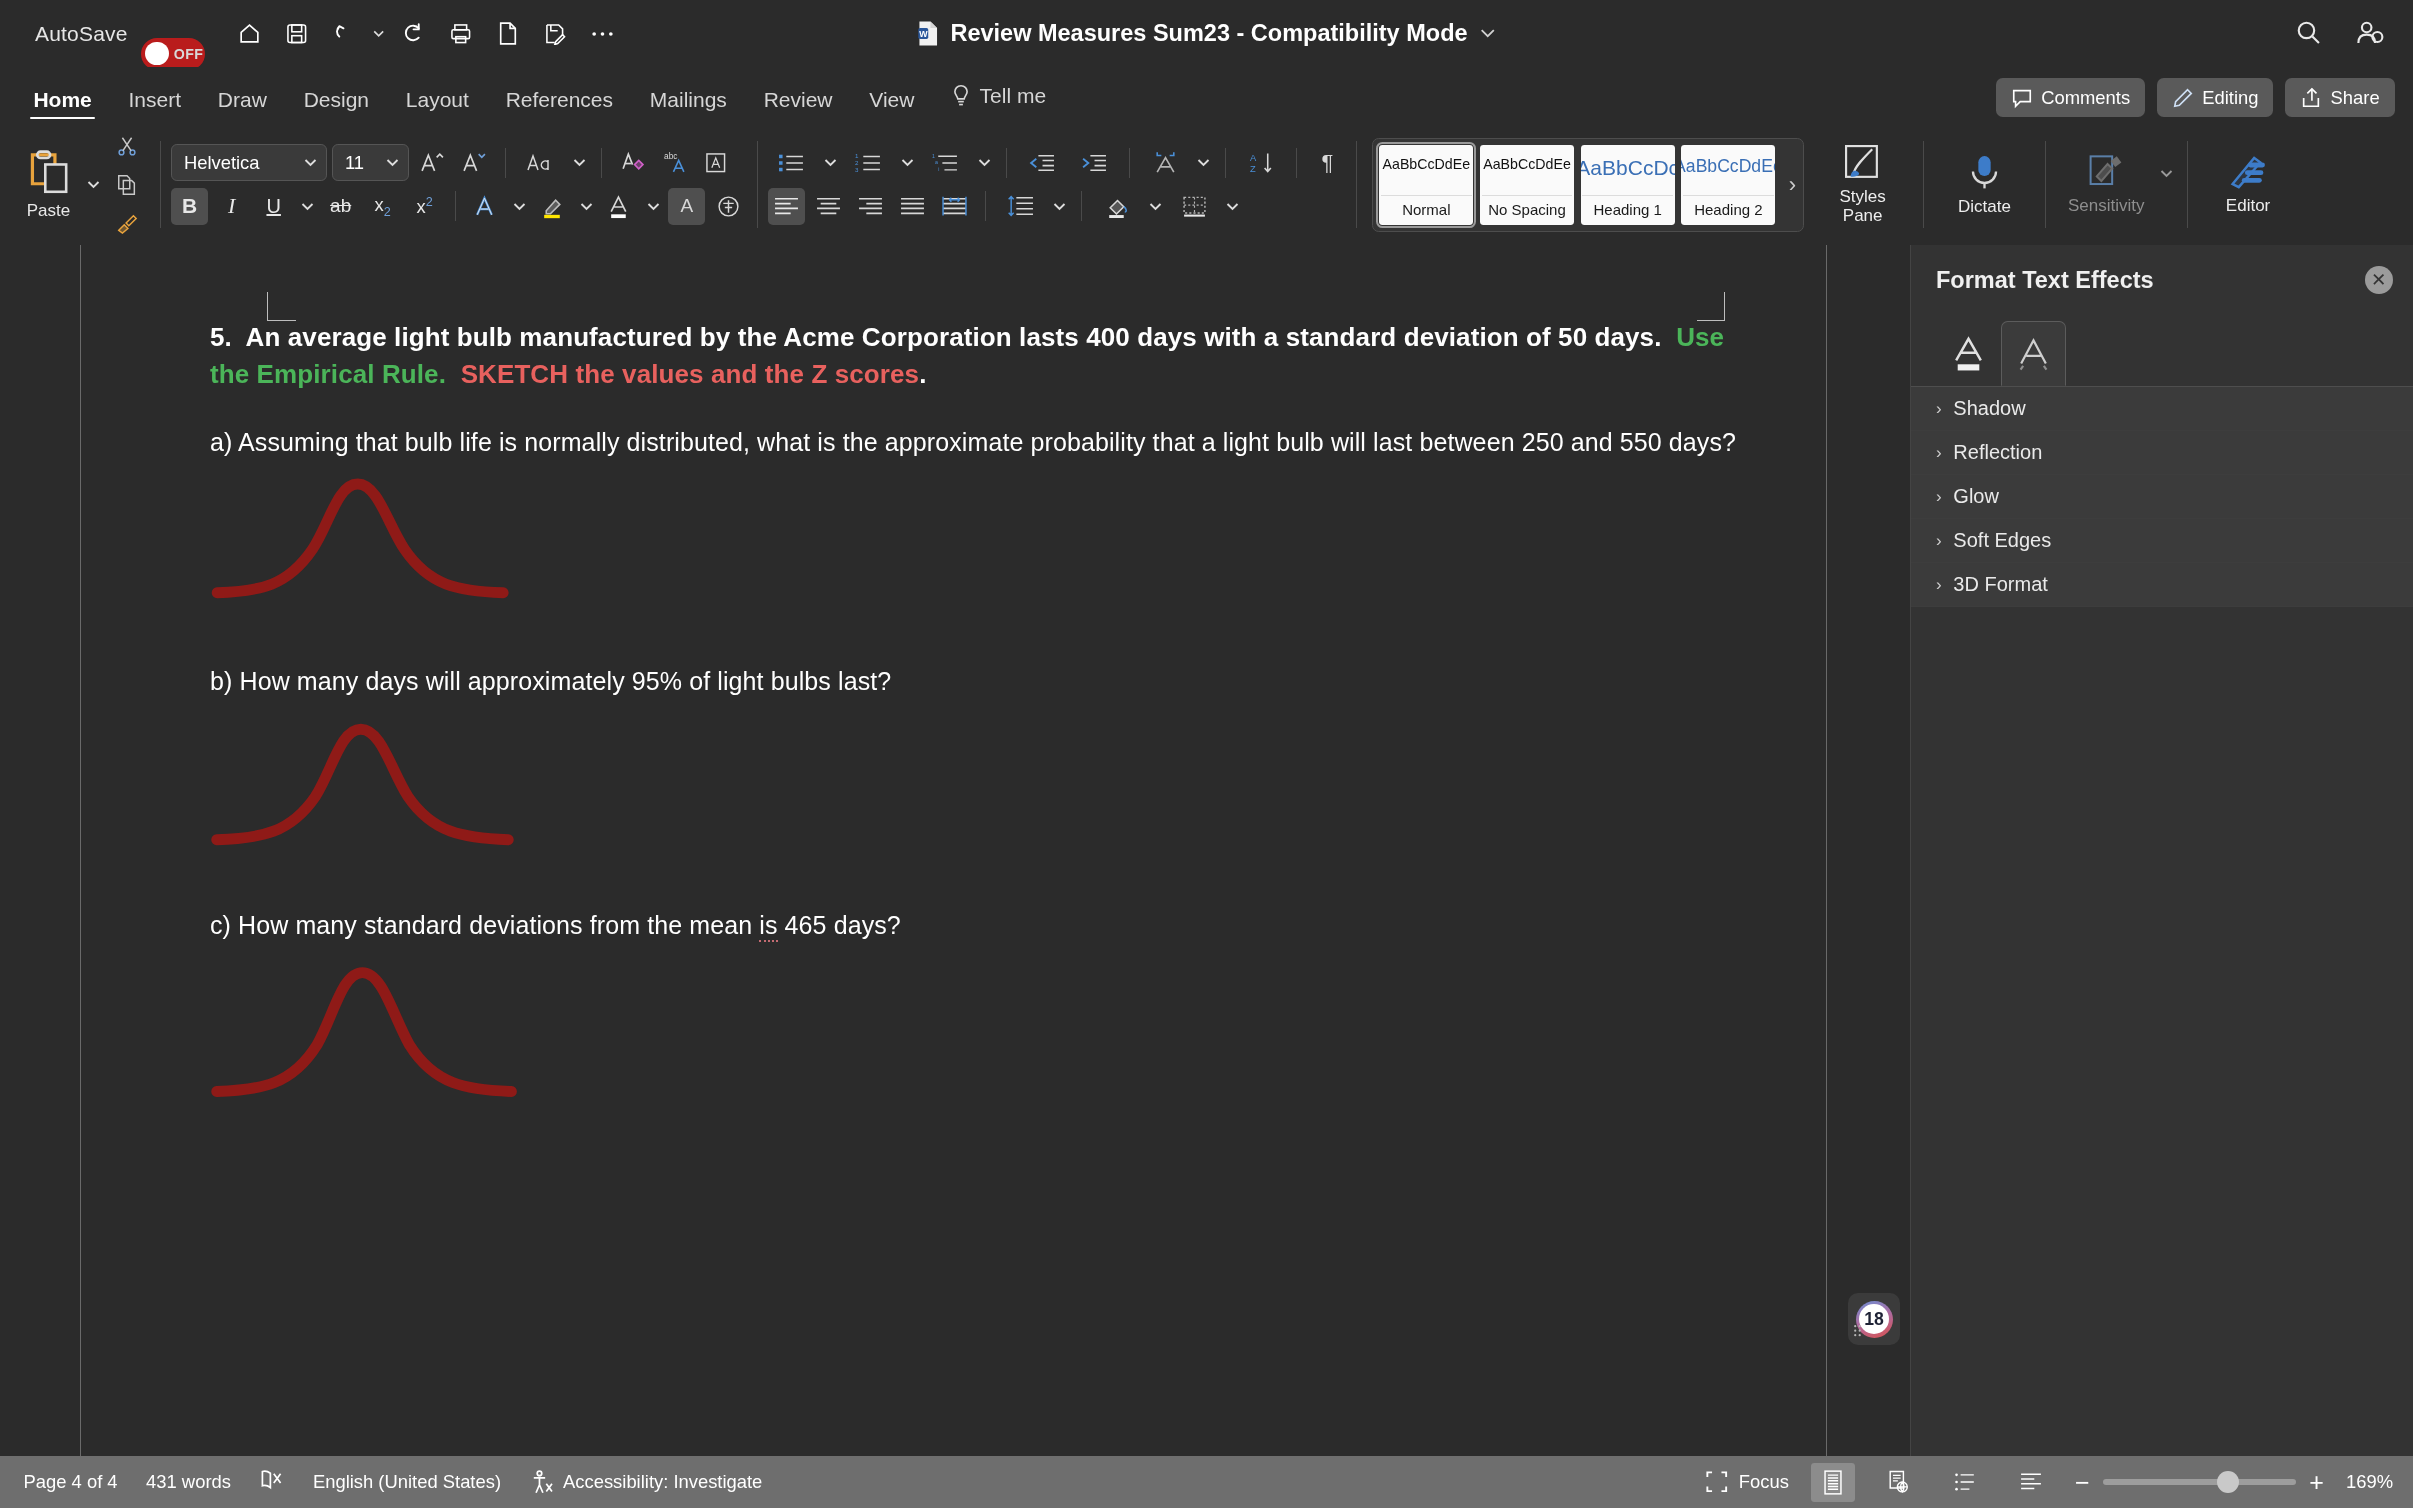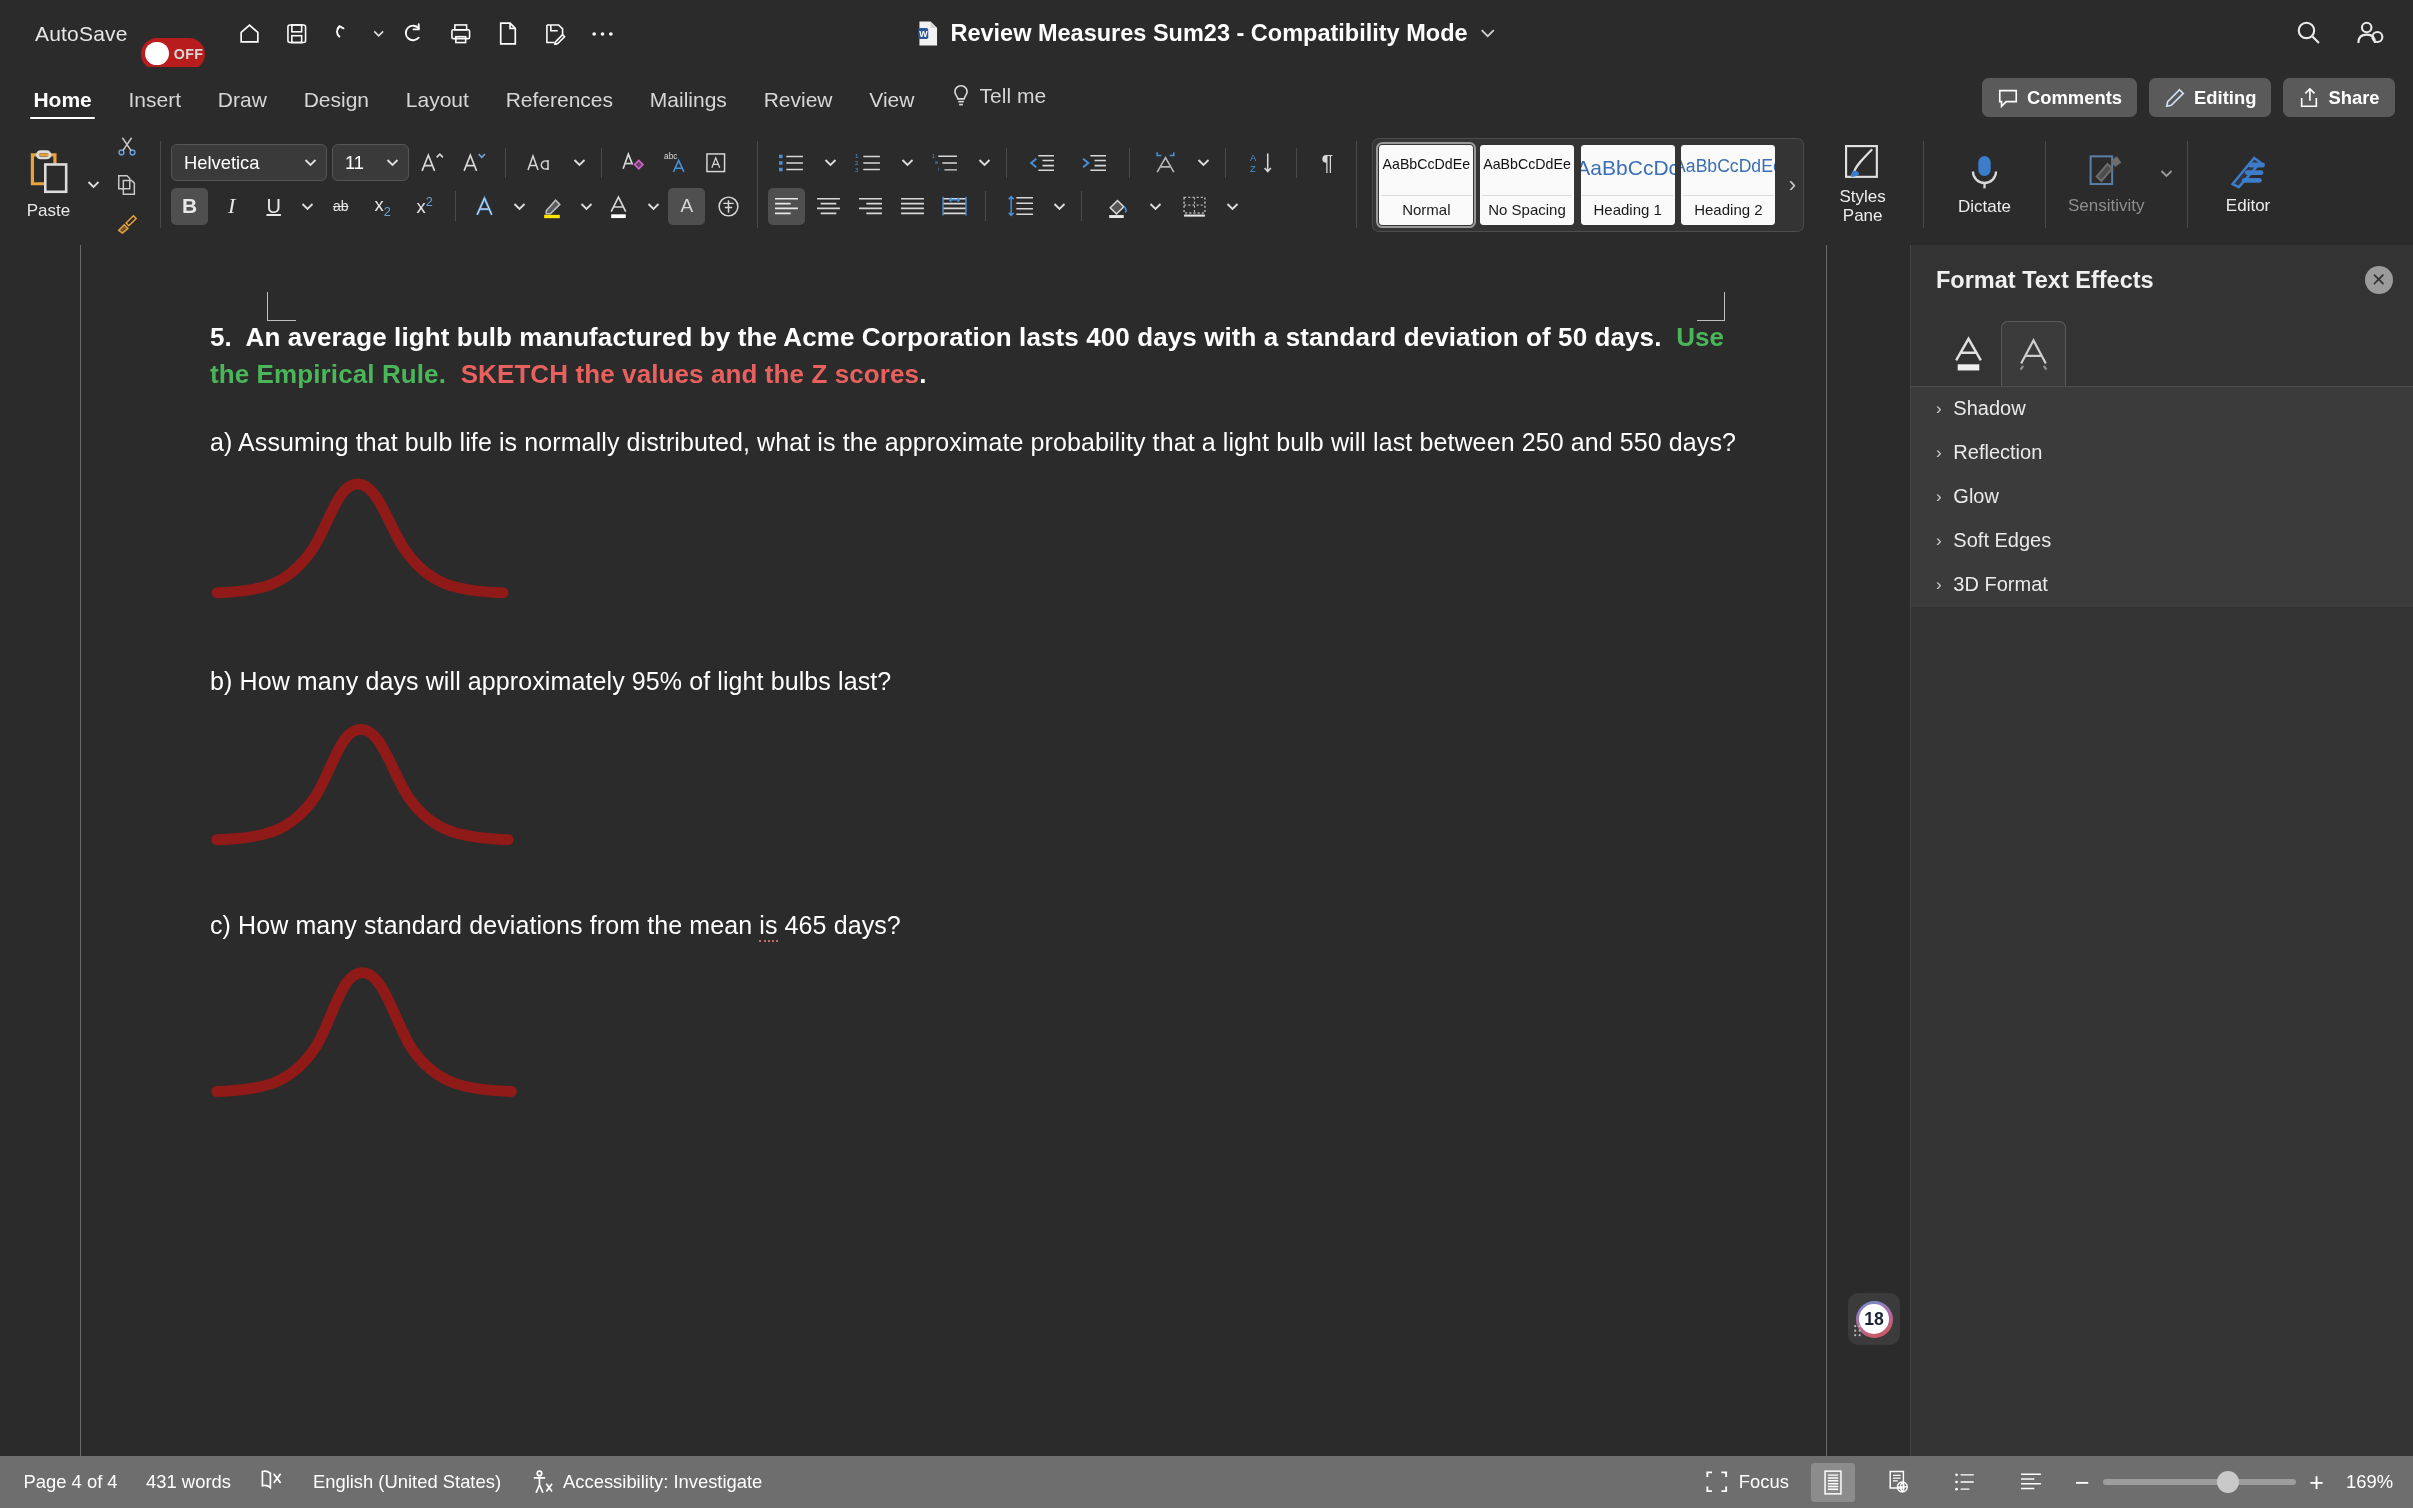--- a/index.html
+++ b/index.html
@@ -54,21 +54,21 @@
   }
   .tab.active { color: #ffffff; font-weight: bold; }
   .tab.active::after {
     content: ""; position: absolute; left: 15px; right: 15px; bottom: 5px;
     height: 2.5px; background: #ffffff; border-radius: 1.7px;
   }
   .tab .bulb { display: inline-flex; align-items: center; gap: 8.4px; margin-top: 40px; }
   .tabbar-right { position: absolute; right: 18.4px; bottom: 6.7px; display: flex; gap: 11.7px; }
   .pillbtn {
     background: #5a5a5a; border-radius: 6.7px; height: 39px; padding: 0 15px;
-    display: flex; align-items: center; gap: 8.4px; color: #fff; font-size: 18.4px; font-weight: bold;
+    display: flex; align-items: center; gap: 8.4px; color: #fff; font-size: 18.4px; font-weight: normal;
   }
 
   
   .ribbon {
     height: 121px; background: #2b2b2b; display: flex; align-items: center;
     flex-shrink: 0; padding-left: 13.4px; position: relative;
   }
   .rgroup { display: flex; align-items: center; height: 107px; }
   .vdiv { width: 0.8px; height: 87px; background: #4a4a4a; margin: 0 10px; }
 
@@ -457,21 +457,21 @@
             </span>
           <span class="ibtn">
               <span style="text-decoration:underline;font-size:20px">U</span>
             </span>
           <span class="caret">
             <svg width="15" height="15" viewBox="0 0 12 12" fill="none" stroke="#ddd" stroke-width="1.5">
                 <path d="M2 4 L6 8 L10 4"></path>
               </svg>
           </span>
           <span class="ibtn">
-              <span style="text-decoration:line-through;font-size:14px">ab</span>
+              <span style="text-decoration:line-through;font-size:19px">ab</span>
             </span>
           <span class="ibtn">
               <span style="font-size:18.4px">x<sub style="color:#6f9fd8;font-size:12.6px">2</sub></span>
             </span>
           <span class="ibtn">
               <span style="font-size:18.4px">x<sup style="color:#6f9fd8;font-size:12.6px">2</sup></span>
             </span>
           <span class="vdiv" style="height:30px;margin:0 6.7px"></span>
           <span class="ibtn">
             <svg width="25" height="25" viewBox="0 0 24 24" fill="none">

